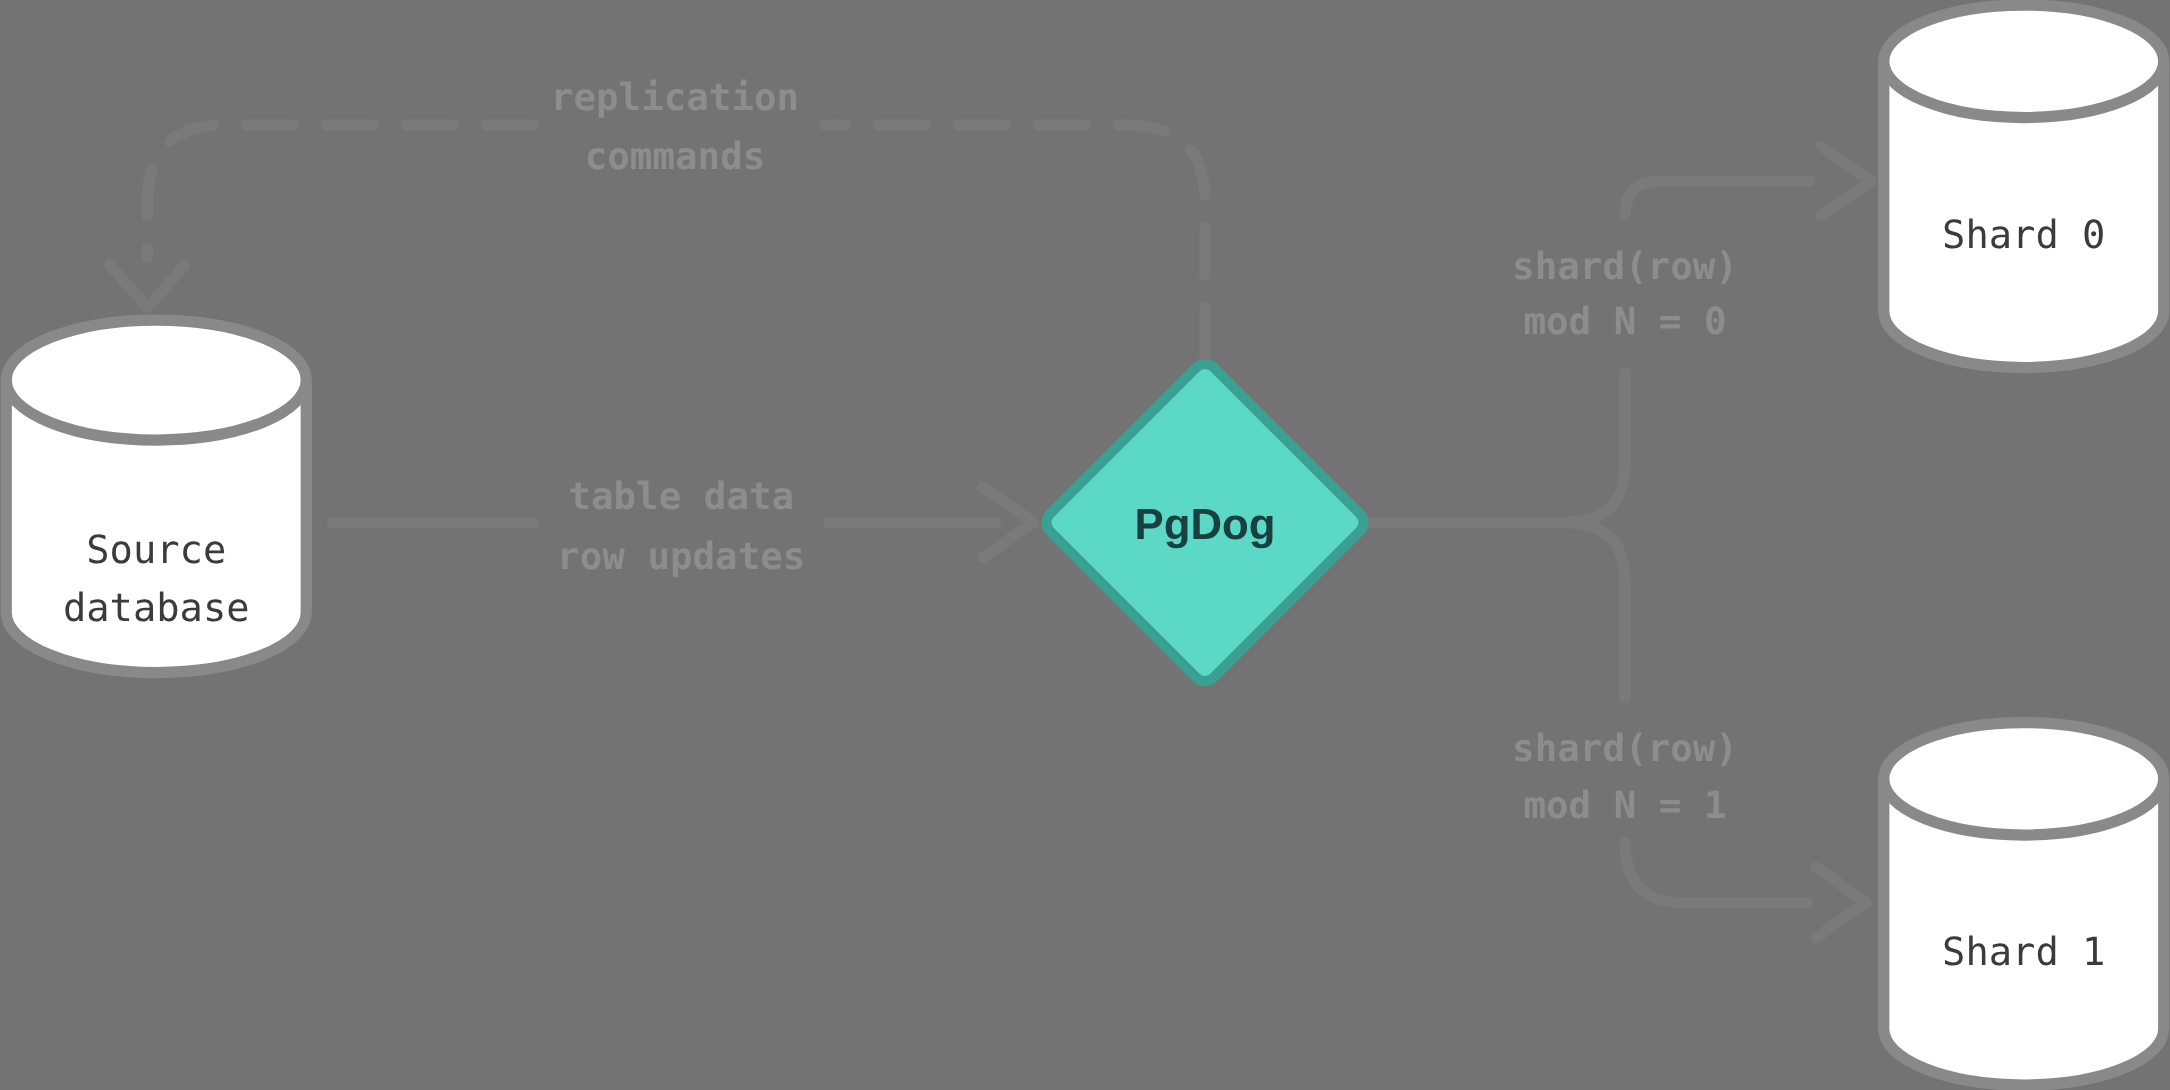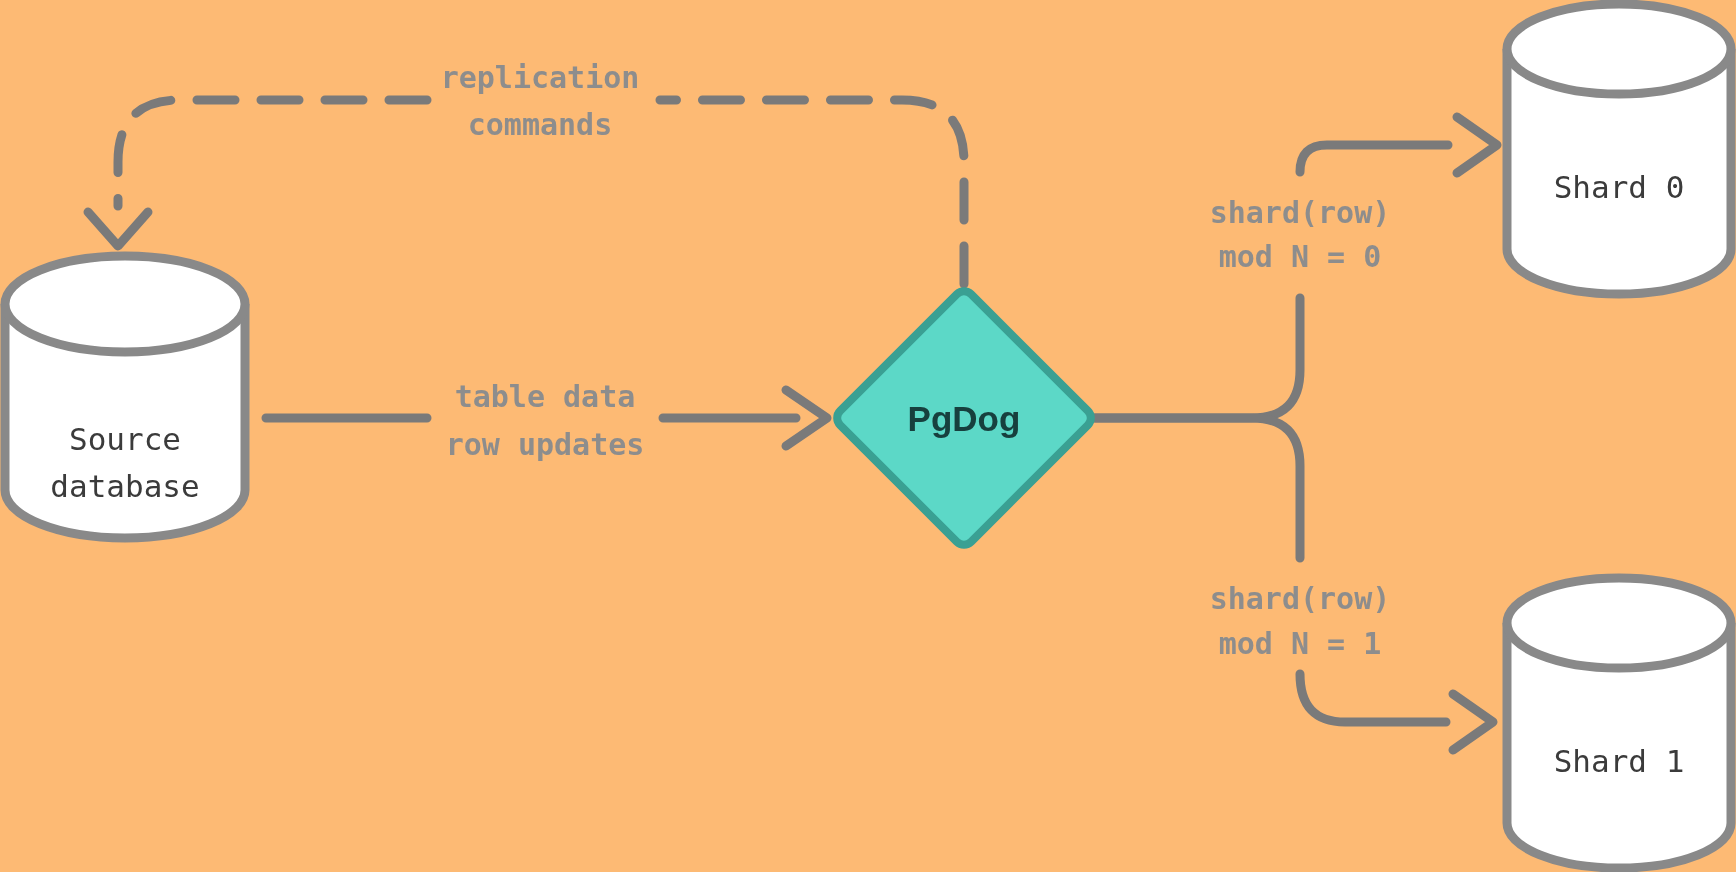--- a/index.html
+++ b/index.html
@@ -4,21 +4,21 @@
 <style>
   html, body {
     margin: 0;
     padding: 0;
     background: #000000;
   }
   .stage {
     position: relative;
     width: 1736px;
     height: 872px;
-    background: #fdba74;
+    background: #737373;
     overflow: hidden;
     font-family: "DejaVu Sans Mono", monospace;
   }
   svg { display: block; }
 
   
   .edge {
     fill: none;
     stroke: #7a7a7a;
     stroke-width: 9;

